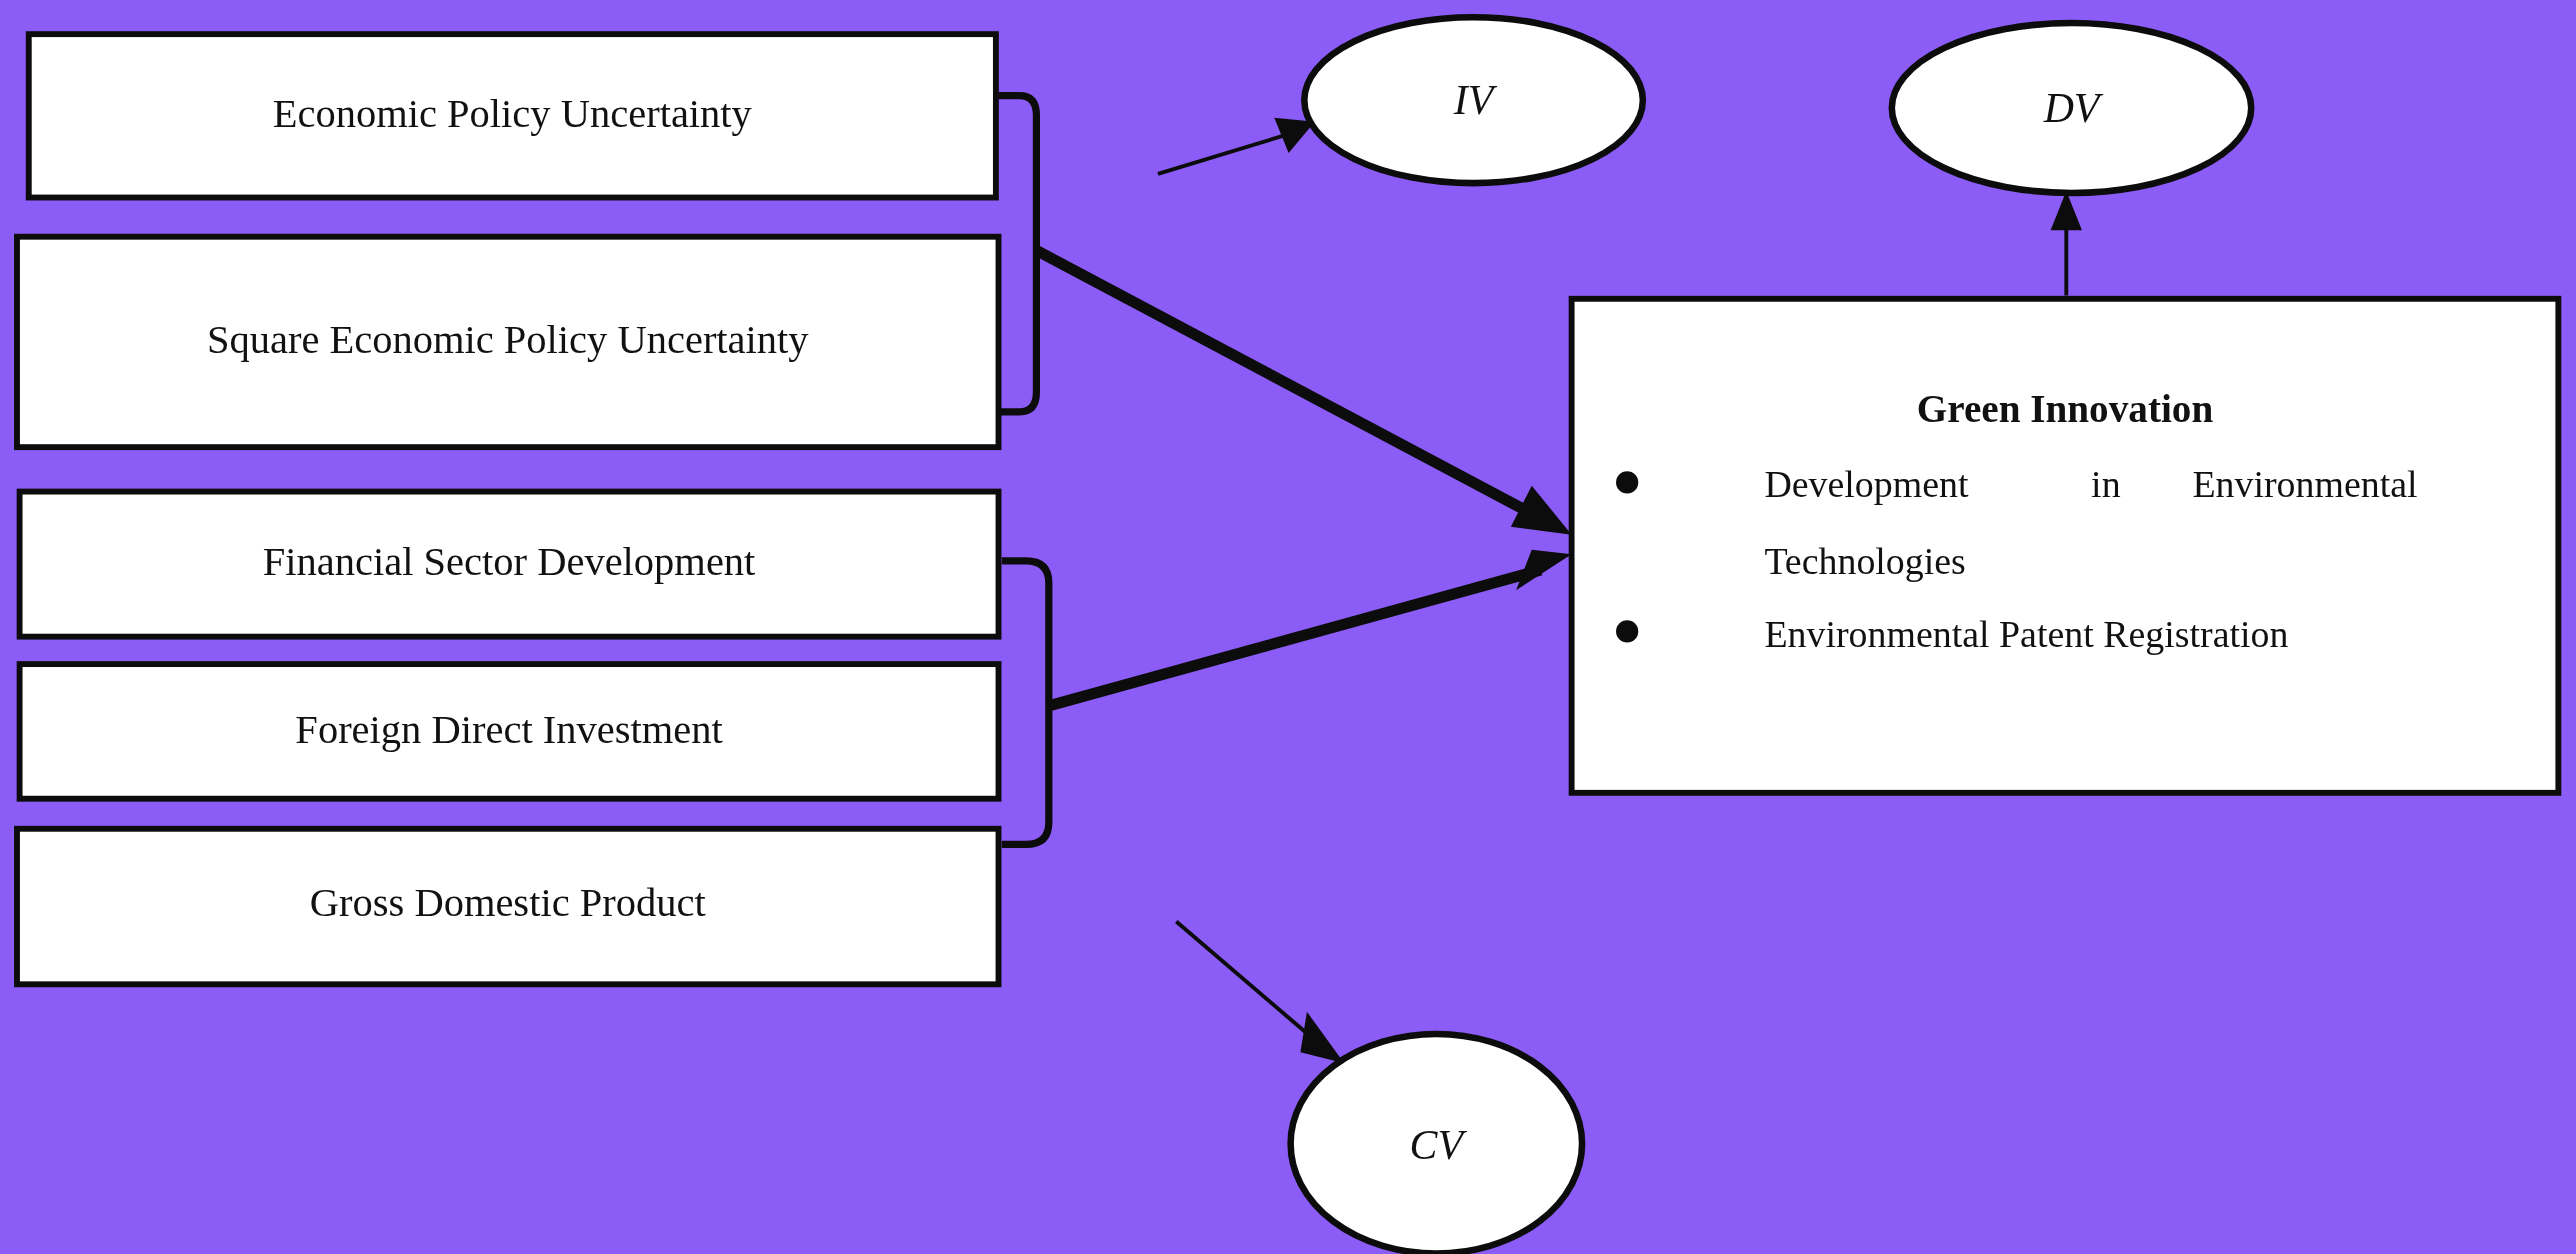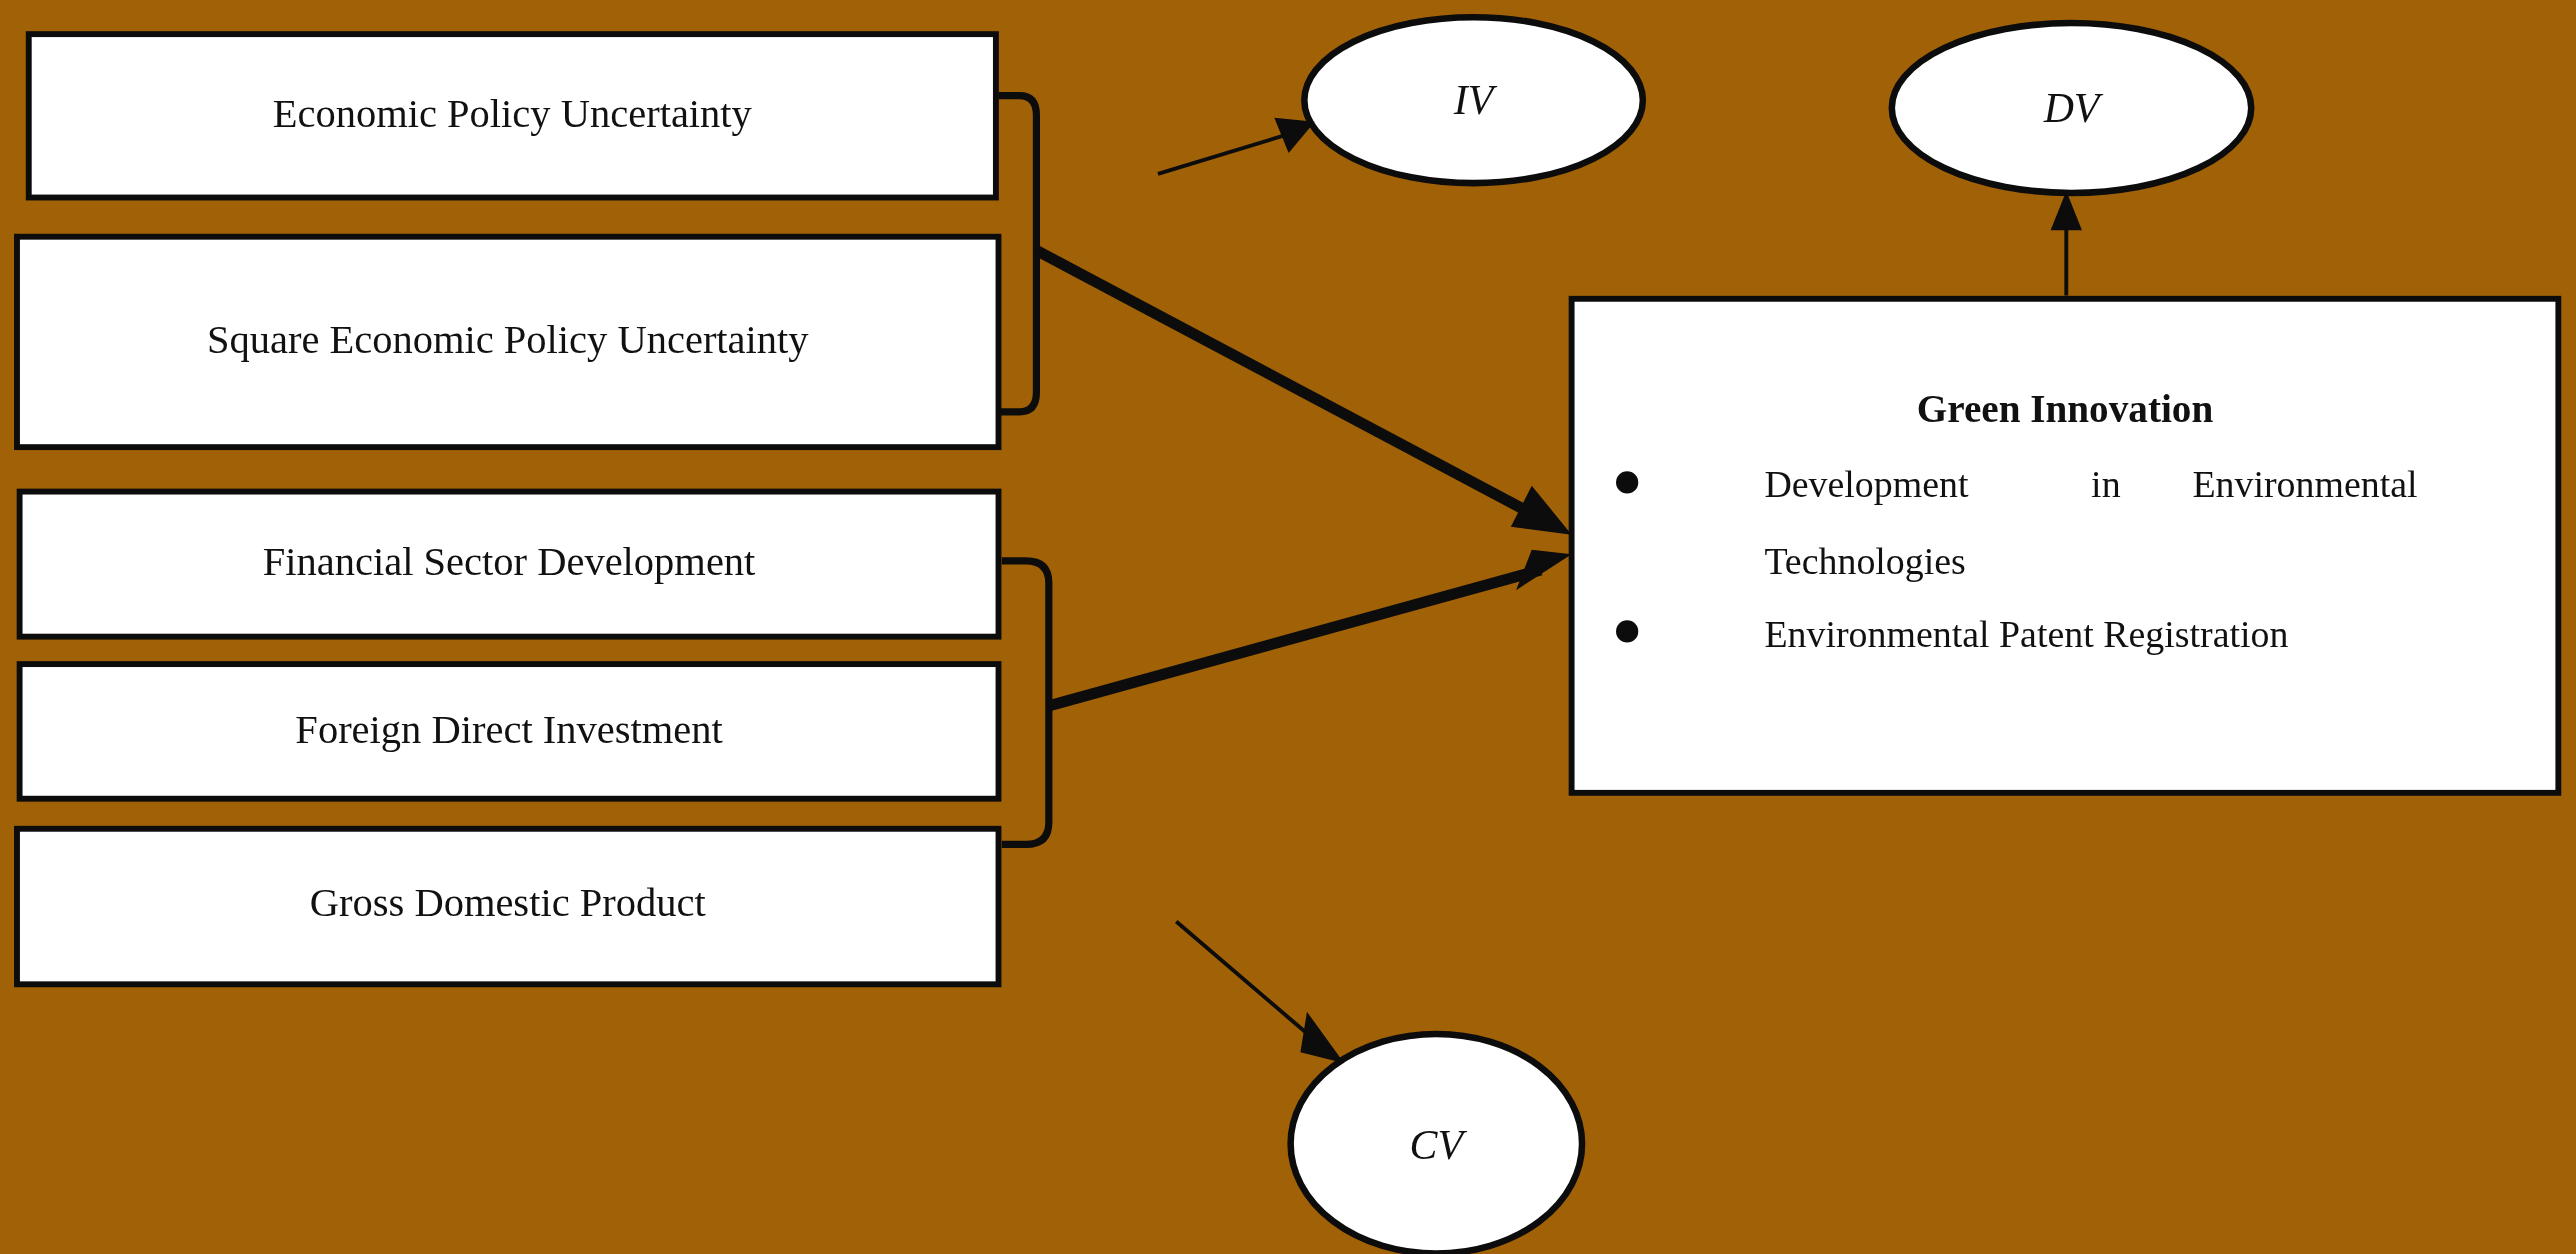--- a/index.html
+++ b/index.html
@@ -10,21 +10,21 @@
   body {
     width: 2576px;
     height: 1255px;
     font-family: "Liberation Serif", "DejaVu Serif", serif;
     overflow: hidden;
   }
   #diagram-root {
     position: relative;
     width: 2576px;
     height: 1255px;
-    background: #a16207;
+    background: #8b5cf6;
   }
   svg.canvas {
     position: absolute;
     top: 0;
     left: 0;
     width: 2576px;
     height: 1255px;
   }
   .box-label {
     font-family: "Liberation Serif", "DejaVu Serif", serif;

